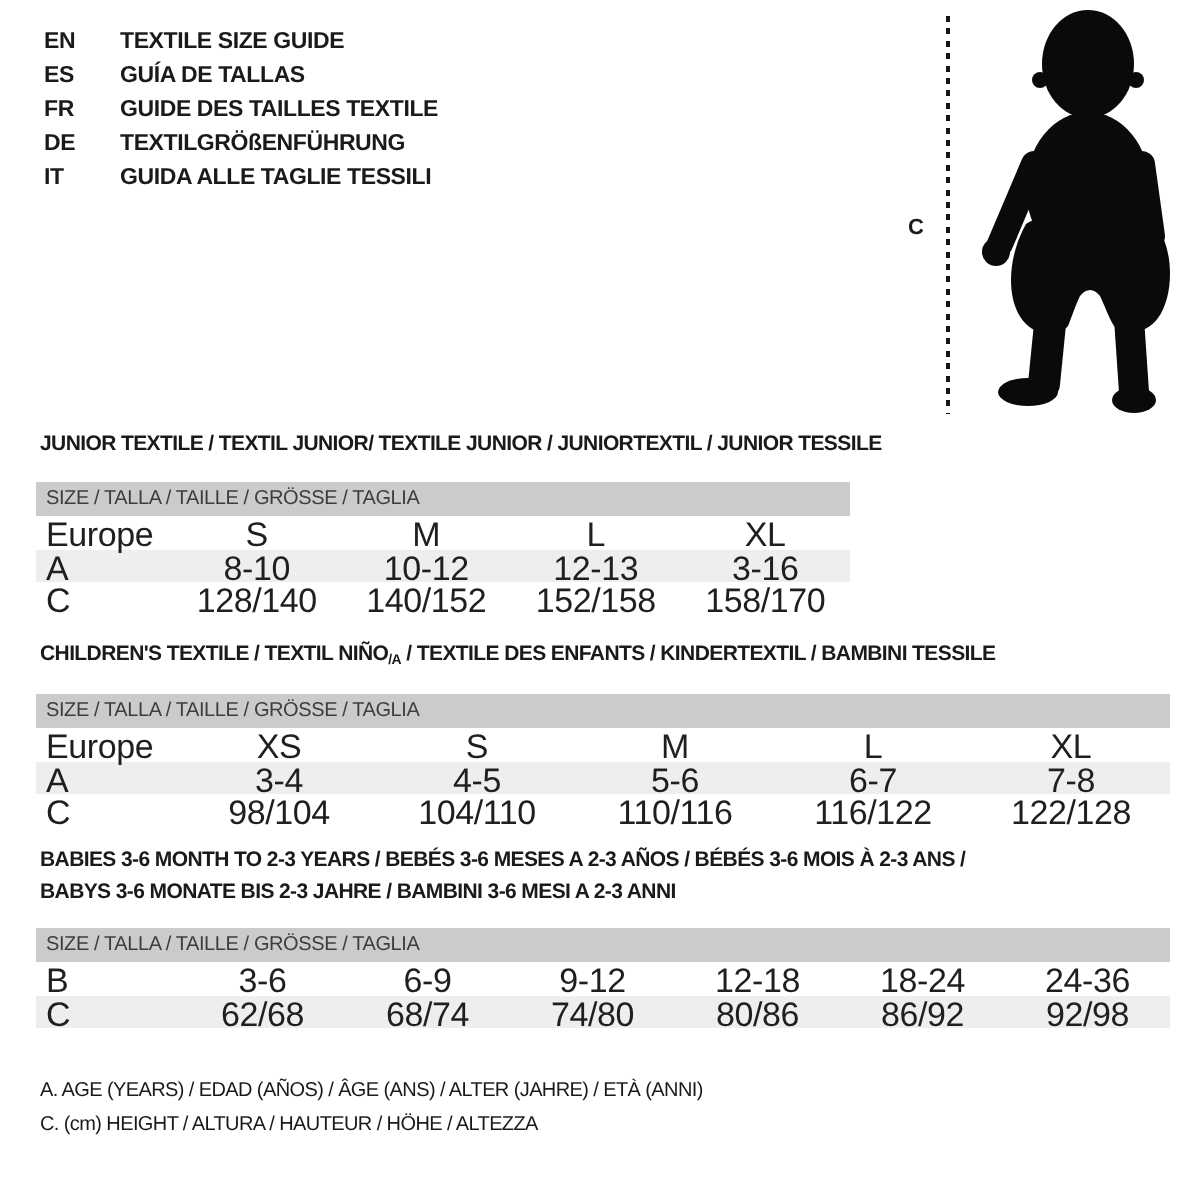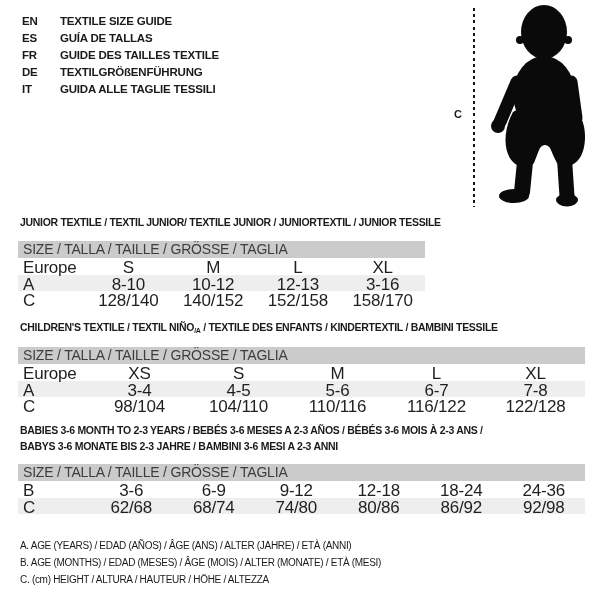--- a/index.html
+++ b/index.html
@@ -17,21 +17,21 @@
   .dotted-line { position:absolute; left:473px; top:8px; width:2px; height:199px;
     background:repeating-linear-gradient(to bottom, #151515 0px, #151515 3px, transparent 3px, transparent 6.2px); }
   .c-label { position:absolute; left:454px; top:108px; font-weight:bold; font-size:11px; }
   .baby-svg { position:absolute; left:487px; top:2px; }
   
   .section-title { position:absolute; left:20px; font-weight:bold; font-size:10.5px;
     letter-spacing:-0.3px; white-space:nowrap; line-height:15.5px; }
   .sub-a { font-size:7px; vertical-align:-2px; }
   
   .size-table { position:absolute; left:18px; }
-  .size-header { background:#cbcbcb; color:#3d3d3d; font-size:14px; height:17px;
+  .size-header { background:#cbcbcb; color:#3d3d3d; font-size:10px; height:17px;
     line-height:17px; padding-left:5px; letter-spacing:-0.2px; white-space:nowrap; }
   .t-row { display:grid; height:16.5px; align-items:center; font-size:17px;
     letter-spacing:-0.2px; color:#1f1f1f; }
   .t-row.shaded { background:#eeeeee; }
   .t-label { padding-left:5px; text-align:left; }
   .t-cell { text-align:center; }
   .cols-junior  { grid-template-columns:68px repeat(4,1fr); }
   .cols-child   { grid-template-columns:72px repeat(5,1fr); }
   .cols-babies  { grid-template-columns:72px repeat(6,1fr); }
   .w-junior { width:407px; }
@@ -168,17 +168,16 @@
       <span class="t-cell">68/74</span>
       <span class="t-cell">74/80</span>
       <span class="t-cell">80/86</span>
       <span class="t-cell">86/92</span>
       <span class="t-cell">92/98</span>
     </div>
   </div>
 
   <div class="notes">
     <div class="note-line">A. AGE (YEARS) / EDAD (AÑOS) / ÂGE (ANS) / ALTER (JAHRE) / ETÀ (ANNI)</div>
-    <div class="note-line">B. AGE (MONTHS) / EDAD (MESES) / ÂGE (MOIS) / ALTER (MONATE) / ETÀ (MESI)</div>
     <div class="note-line">C. (cm) HEIGHT / ALTURA / HAUTEUR / HÖHE / ALTEZZA</div>
   </div>
 
 </div>
 
 </body></html>

